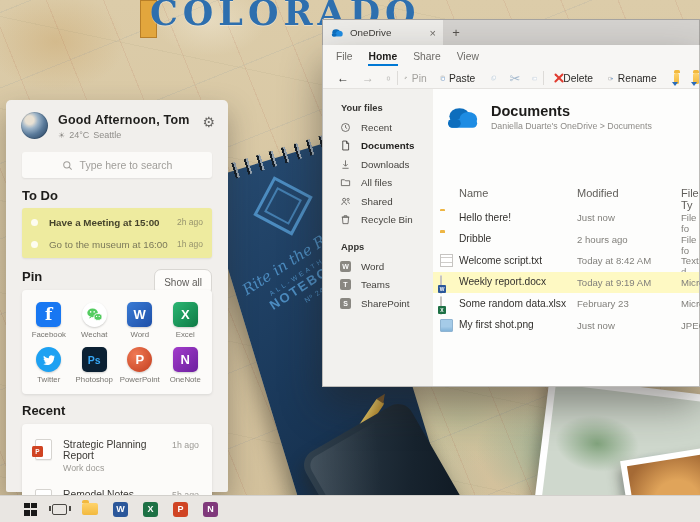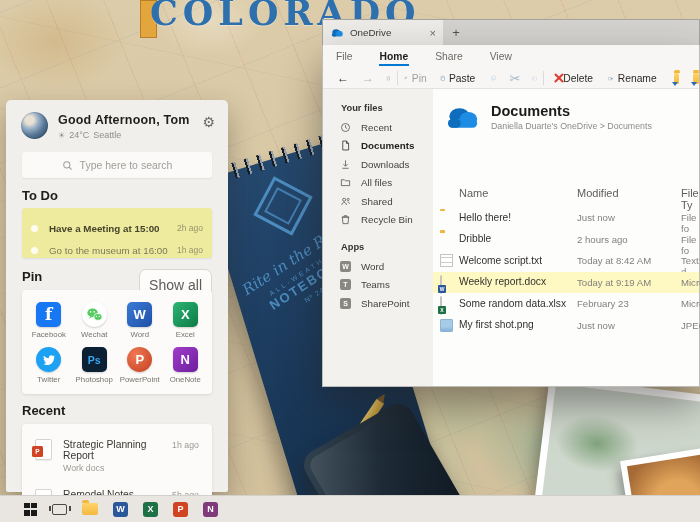--- a/index.html
+++ b/index.html
@@ -64,28 +64,28 @@
     box-shadow:inset 0 0 0 1px rgba(0,0,0,.12)}
   .greet{position:absolute;left:52px;top:13px;font-size:12.5px;font-weight:bold;color:#201f1d;letter-spacing:.2px}
   .weather{position:absolute;left:52px;top:30px;font-size:9px;color:#8f8d89;display:flex;align-items:center;gap:4px}
   .wsun{font-size:8px;color:#8f8d89}
   .gear{position:absolute;right:13px;top:14px;font-size:14px;color:#6b6966;cursor:default}
   .search{position:absolute;left:16px;top:52px;right:16px;height:26px;background:#fbfaf8;border-radius:3px;
     box-shadow:0 1px 2px rgba(0,0,0,.07);display:flex;align-items:center;justify-content:center;gap:7px}
   .search .txt{font-size:10.5px;color:#a09e9a}
   .h-sec{position:absolute;left:16px;font-size:13px;font-weight:bold;color:#1d1c1a}
   .todo-card{position:absolute;left:16px;top:108px;right:16px;height:50px;background:#eeeb9f;border-radius:3px;
-    padding:9px 9px;box-shadow:0 1px 2px rgba(0,0,0,.08)}
+    padding:3px 9px;box-shadow:0 1px 2px rgba(0,0,0,.08)}
   .todo-row{display:flex;align-items:center;height:22px}
   .dot{width:7px;height:7px;border-radius:50%;background:rgba(255,255,255,.85);margin-right:11px;flex:none}
   .todo-row .t1{font-size:9.8px;color:#46442c;font-weight:bold}
   .todo-row.dim .t1{color:#7b795a;font-weight:normal}
   .tago{margin-left:auto;font-size:8.5px;color:#97946e}
   .showall{position:absolute;right:16px;top:169px;padding:7px 9px;background:#fdfcfa;border:1px solid #d9d7d3;
-    border-radius:7px;font-size:14px;color:#5f5d5a}
+    border-radius:7px;font-size:10px;color:#5f5d5a}
   .pin-card{position:absolute;left:16px;top:190px;right:16px;height:104px;background:#fcfbf9;border-radius:4px;
     box-shadow:0 1px 3px rgba(0,0,0,.1);display:grid;grid-template-columns:repeat(4,1fr);
     grid-template-rows:1fr 1fr;padding:8px 4px 6px}
   .pin-cell{display:flex;flex-direction:column;align-items:center;justify-content:center;gap:3px}
   .pic{width:25px;height:25px;border-radius:5px;display:flex;align-items:center;justify-content:center;
     color:#fff;font-weight:bold;font-size:13px;box-shadow:0 1px 2px rgba(0,0,0,.18)}
   .pin-cell .lbl{font-size:7.8px;color:#76746f}
   .pc-facebook{background:#1877f2;font-family:"DejaVu Serif",serif;font-size:17px;padding-bottom:2px}
   .pc-wechat{background:#fff;border-radius:50%}
   .pc-word{background:linear-gradient(135deg,#3a7bd5,#1e4fa8)}
@@ -110,21 +110,21 @@
   
   .tabstrip{position:absolute;left:322px;top:19px;width:378px;height:26px;z-index:6;background:#d4d2cf;
     display:flex;align-items:stretch;border:1px solid rgba(110,108,104,.45);border-bottom:none}
   .tab{width:120px;background:#ecebe8;display:flex;align-items:center;gap:6px;padding:0 7px}
   .tab .lbl{font-size:9.8px;color:#3c3b38}
   .tab .x{margin-left:auto;font-size:11px;color:#6e6c68}
   .tab-plus{width:26px;display:flex;align-items:center;justify-content:center;font-size:13px;color:#55534f}
   .window{position:absolute;left:322px;top:45px;width:378px;height:342px;z-index:6;background:#fdfdfc;
     border:1px solid rgba(110,108,104,.45);border-top:none;box-shadow:0 18px 38px rgba(35,32,26,.45)}
   .ribbon{position:absolute;left:0;right:0;top:0;height:44px;background:#f7f6f4;border-bottom:1px solid #e4e2df}
-  .menubar{position:absolute;left:12px;top:4px;display:flex;gap:25px;font-size:10.3px;color:#6c6a66}
+  .menubar{position:absolute;left:12px;top:4px;display:flex;gap:14px;font-size:10.3px;color:#6c6a66}
   .menu-item{position:relative;padding:2px 1px}
   .menu-item.active{color:#1d1c1a;font-weight:bold}
   .menu-item.active::after{content:"";position:absolute;left:0;right:0;bottom:-2px;height:2.5px;background:#0078d4}
   .tools{position:absolute;left:0;right:0;top:22px;height:22px;display:flex;align-items:center;font-size:10.3px;color:#2b2a28}
   .tgl{font-size:12px;line-height:1}
   .dis{color:#b5b3b0}
   .tdiv{width:1px;height:14px;background:#dddbd8;margin:0 6px}
   .tlabel{margin-left:4px}
   .tlabel.dim{color:#a3a19d}
   .xdel{position:relative;width:10px;height:10px;margin-right:2px}

